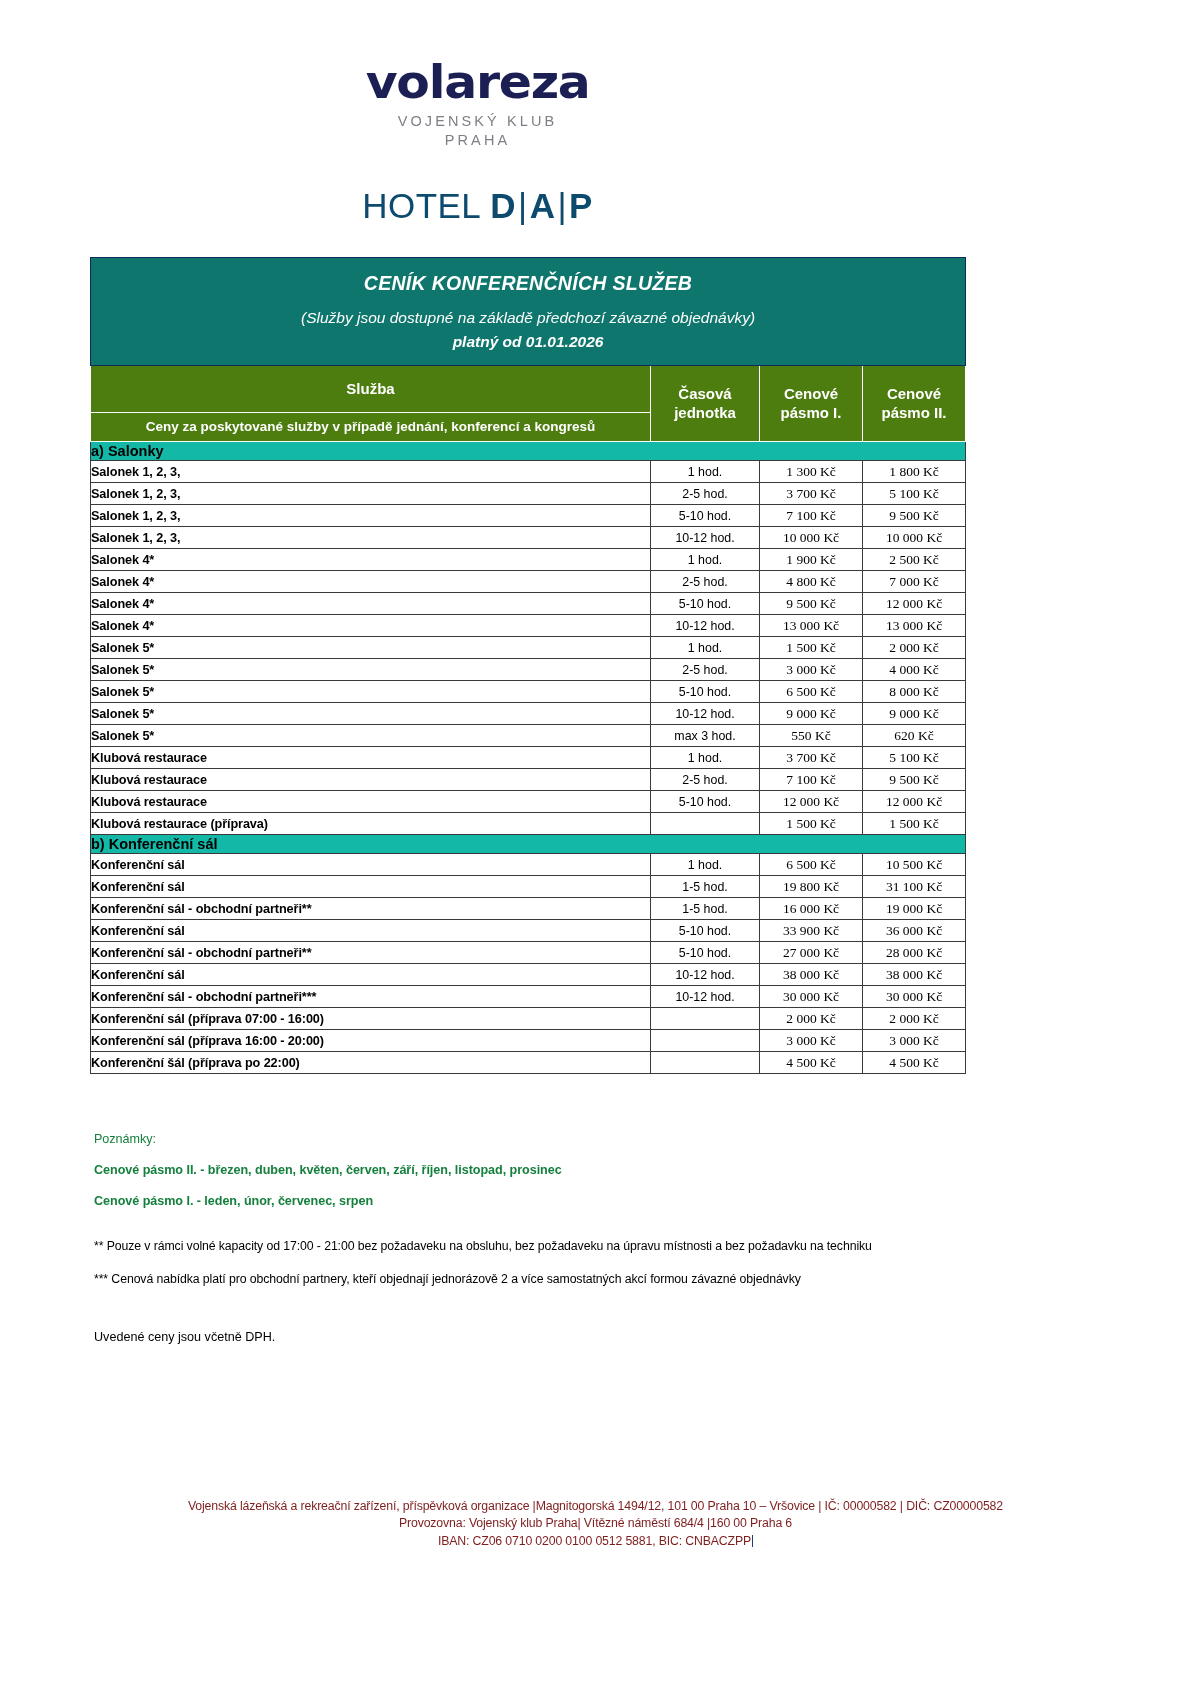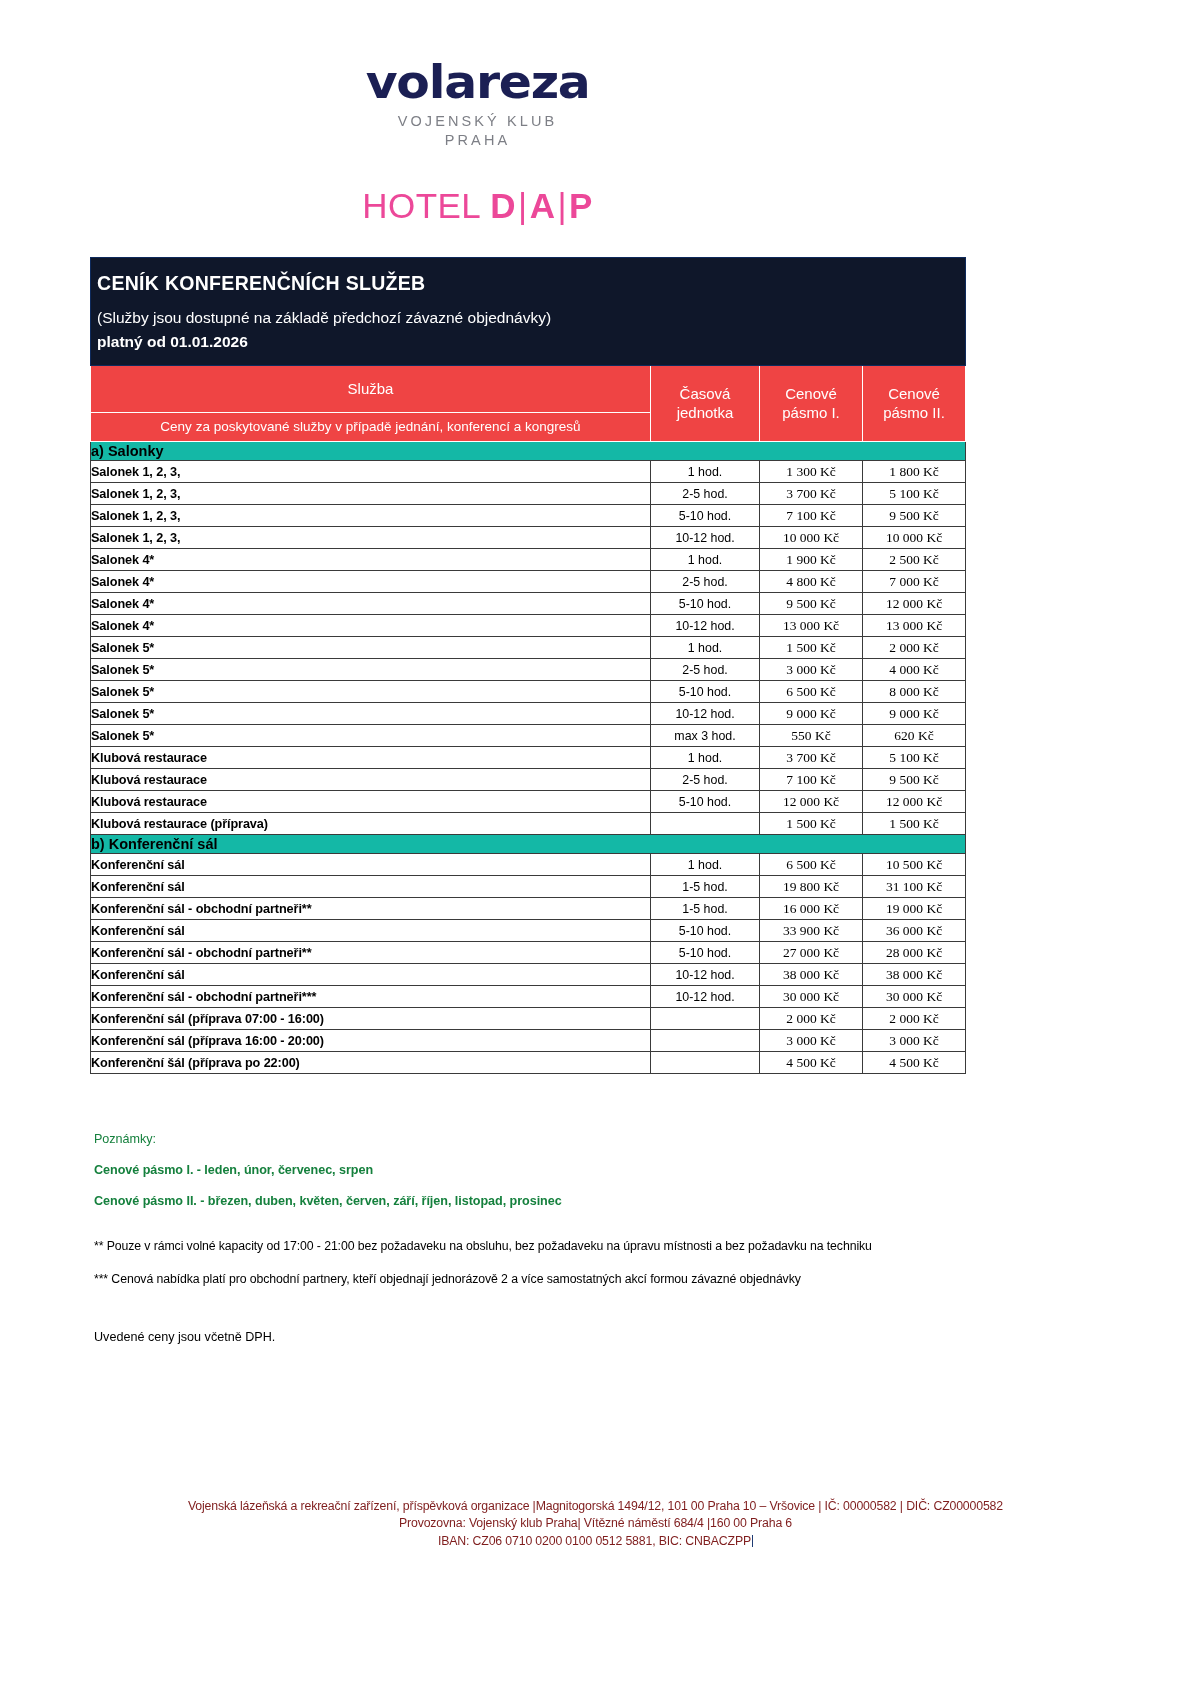--- a/index.html
+++ b/index.html
@@ -50,21 +50,21 @@
     letter-spacing: 3.1px;
     color: #7d7f86;
     margin-top: 3px;
     text-align: center;
   }
   .hotel-line {
     text-align: center;
     margin-top: 38px;
     font-family: "Liberation Sans", sans-serif;
     font-size: 35px;
-    color: #ec4899;
+    color: #0c4a6e;
     letter-spacing: 0.5px;
   }
   .hotel-line .bold {
     font-weight: bold;
   }
   .hotel-line .bar {
     font-weight: 300;
     padding: 0 2px;
   }
 
@@ -79,45 +79,46 @@
     border-collapse: collapse;
     width: 875px;
     table-layout: fixed;
   }
   table.price td, table.price th {
     border: 1px solid #3a3a3a;
     padding: 0;
     vertical-align: middle;
   }
   .hdr-main {
-    background: #0f172a;
+    background: #0f766e;
     color: #ffffff;
-    text-align: left;
+    text-align: center;
     border: 1px solid #0e2a5c !important;
     padding: 14px 6px 14px 6px !important;
+    font-style: italic;
   }
   .hdr-title {
     font-size: 19.5px;
     font-weight: bold;
     letter-spacing: 0.3px;
     margin-bottom: 14px;
   }
   .hdr-sub {
     font-size: 15.5px;
     font-weight: normal;
     margin-bottom: 6px;
   }
   .hdr-valid {
     font-size: 15.5px;
     font-weight: bold;
   }
   .col-head {
-    background: #ef4444;
+    background: #4d7c0f;
     color: #ffffff;
-    font-weight: normal;
+    font-weight: bold;
     font-size: 15px;
     text-align: center;
     line-height: 1.25;
     border-color: #ffffff !important;
   }
   .col-head.service-top {
     text-align: center;
     height: 46px;
   }
   .col-head.service-bottom {
@@ -418,22 +419,22 @@
             <td class="unit"></td>
             <td class="price-cell">4 500 Kč</td>
             <td class="price-cell">4 500 Kč</td>
           </tr>
         </tbody>
     </table>
   </div>
 
   <div class="notes">
     <div class="note-line">Poznámky:</div>
+    <div class="note-line bold">Cenové pásmo II. - březen, duben, květen, červen, září, říjen, listopad, prosinec</div>
     <div class="note-line bold">Cenové pásmo I. - leden, únor, červenec, srpen</div>
-    <div class="note-line bold">Cenové pásmo II. - březen, duben, květen, červen, září, říjen, listopad, prosinec</div>
     <div class="note-gap"></div>
     <div class="note-small">** Pouze v rámci volné kapacity od 17:00 - 21:00 bez požadaveku na obsluhu, bez požadaveku na úpravu místnosti a bez požadavku na techniku</div>
     <div class="note-small">*** Cenová nabídka platí pro obchodní partnery, kteří objednají jednorázově 2 a více samostatných akcí formou závazné objednávky</div>
   </div>
 
   <div class="vat-line">Uvedené ceny jsou včetně DPH.</div>
 
   <div class="footer">
     <div>Vojenská lázeňská a rekreační zařízení, příspěvková organizace |Magnitogorská 1494/12, 101 00 Praha 10 – Vršovice | IČ: 00000582 | DIČ: CZ00000582</div>
     <div>Provozovna: Vojenský klub Praha| Vítězné náměstí 684/4 |160 00 Praha 6</div>

